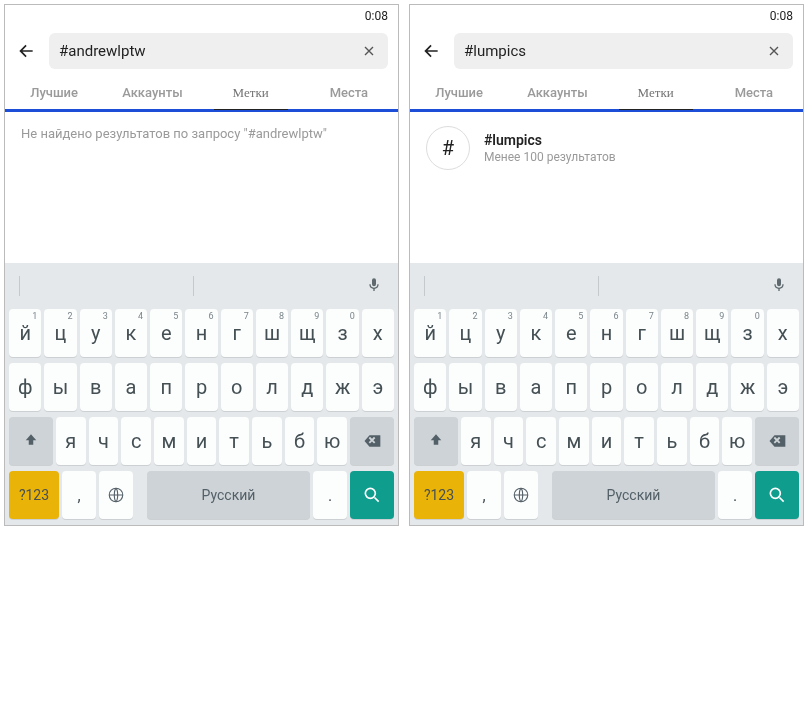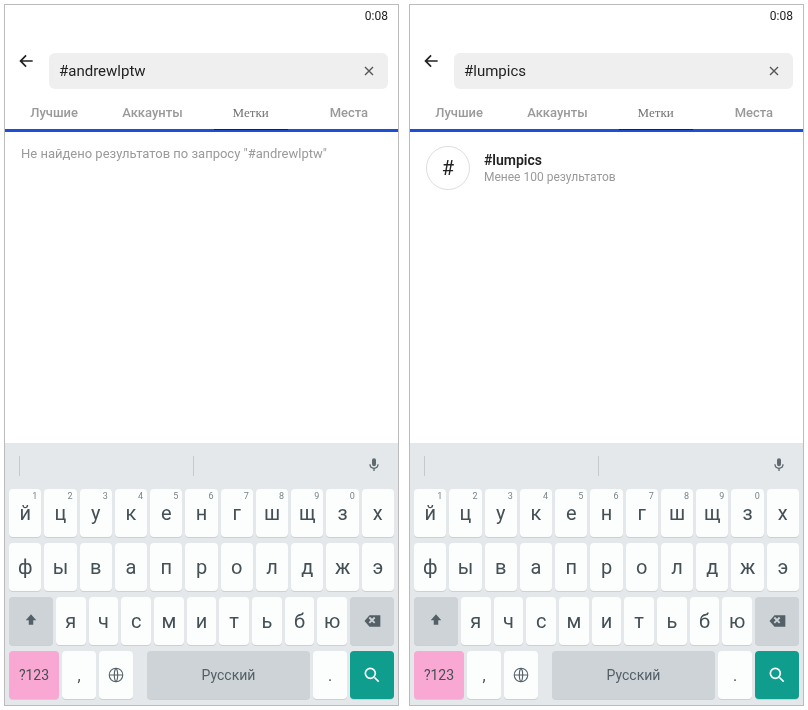--- a/index.html
+++ b/index.html
@@ -7,21 +7,21 @@
     background: #fff;
     font-family: -apple-system, Roboto, "Helvetica Neue", Arial, sans-serif;
     width: 808px;
     height: 710px;
     display: flex;
     gap: 10px;
     padding: 4px;
   }
   .phone {
     width: 395px;
-    height: 702px;
+    height: 522px;
     border: 1px solid #bbb;
     display: flex;
     flex-direction: column;
     background: #fff;
     position: relative;
   }
   .statusbar {
     height: 22px;
     display: flex;
     justify-content: flex-end;
@@ -39,21 +39,20 @@
   .back { width: 22px; height: 22px; display:flex; align-items:center; justify-content:center; }
   .search-input-wrap {
     flex: 1;
     background: #efefef;
     border-radius: 6px;
     height: 36px;
     display: flex;
     align-items: center;
     padding: 0 10px;
     gap: 8px;
-    margin-top: 20px;
   }
   .search-text { flex:1; font-size: 15px; color: #222; }
   .clear { width:18px; height:18px; display:flex; align-items:center; justify-content:center; color:#555;}
   .tabs {
     display: flex;
     border-bottom: 3px solid #1d4ed8;
   }
   .tab {
     flex: 1;
     text-align: center;
@@ -141,21 +140,21 @@
     font-size: 14px;
     color: #546068;
     margin-left: 11px;
   }
   .key.search-key {
     background: #0f9d8e;
     color: #fff;
     flex: 0 0 44px;
   }
   .key.small { flex:0 0 34px; font-size:16px; }
-  .key.num123 { flex:0 0 50px; font-size:14px; background:#f9a8d4; }
+  .key.num123 { flex:0 0 50px; font-size:14px; background:#eab308; }
   svg { display:block; }
 </style>
 </head>
 <body>
 
 <div class="phone">
   <div class="statusbar">
     <span>0:08</span>
   </div>
   <div class="search-row">

